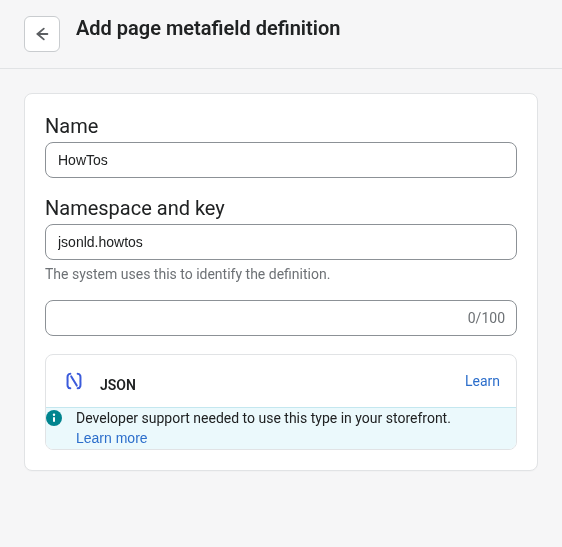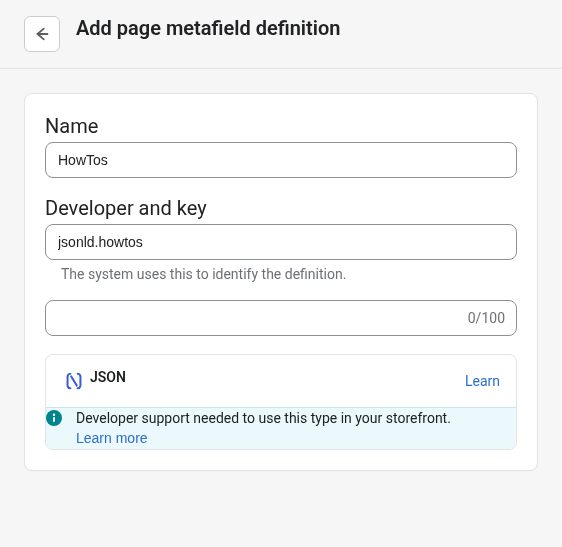--- a/index.html
+++ b/index.html
@@ -69,21 +69,20 @@
       border-radius: 8px;
       padding: 0 12px;
       font-size: 14px;
       color: #202223;
       background: #ffffff;
     }
     .help-text {
       font-size: 14px;
       color: #6d7175;
       margin-top: 6px;
-      margin-left: 16px;
     }
     .input-wrap {
       position: relative;
     }
     .char-count {
       position: absolute;
       right: 12px;
       top: 50%;
       transform: translateY(-50%);
       font-size: 14px;
@@ -97,22 +96,22 @@
       overflow: hidden;
     }
     .type-header {
       display: flex;
       align-items: center;
       justify-content: space-between;
       padding: 14px 16px;
     }
     .type-left {
       display: flex;
-      align-items: flex-start;
-      gap: 4px;
+      align-items: flex-end;
+      gap: 14px;
     }
     .type-icon-wrap {
       width: 24px;
       height: 24px;
       display: flex;
       align-items: center;
       justify-content: center;
     }
     .type-label {
       font-size: 14px;
@@ -174,21 +173,21 @@
 
 <div class="content">
   <div class="card">
 
     <div class="field">
       <label class="field-label">Name</label>
       <input type="text" class="text-input" value="HowTos" style="">
     </div>
 
     <div class="field">
-      <label class="field-label">Developer and key</label>
+      <label class="field-label">Namespace and key</label>
       <input type="text" class="text-input" value="jsonld.howtos" style="">
       <div class="help-text">The system uses this to identify the definition.</div>
     </div>
 
     <div class="field">
       <div class="input-wrap">
         <input type="text" class="text-input desc-input" value="" style="">
         <span class="char-count">0/100</span>
       </div>
     </div>

